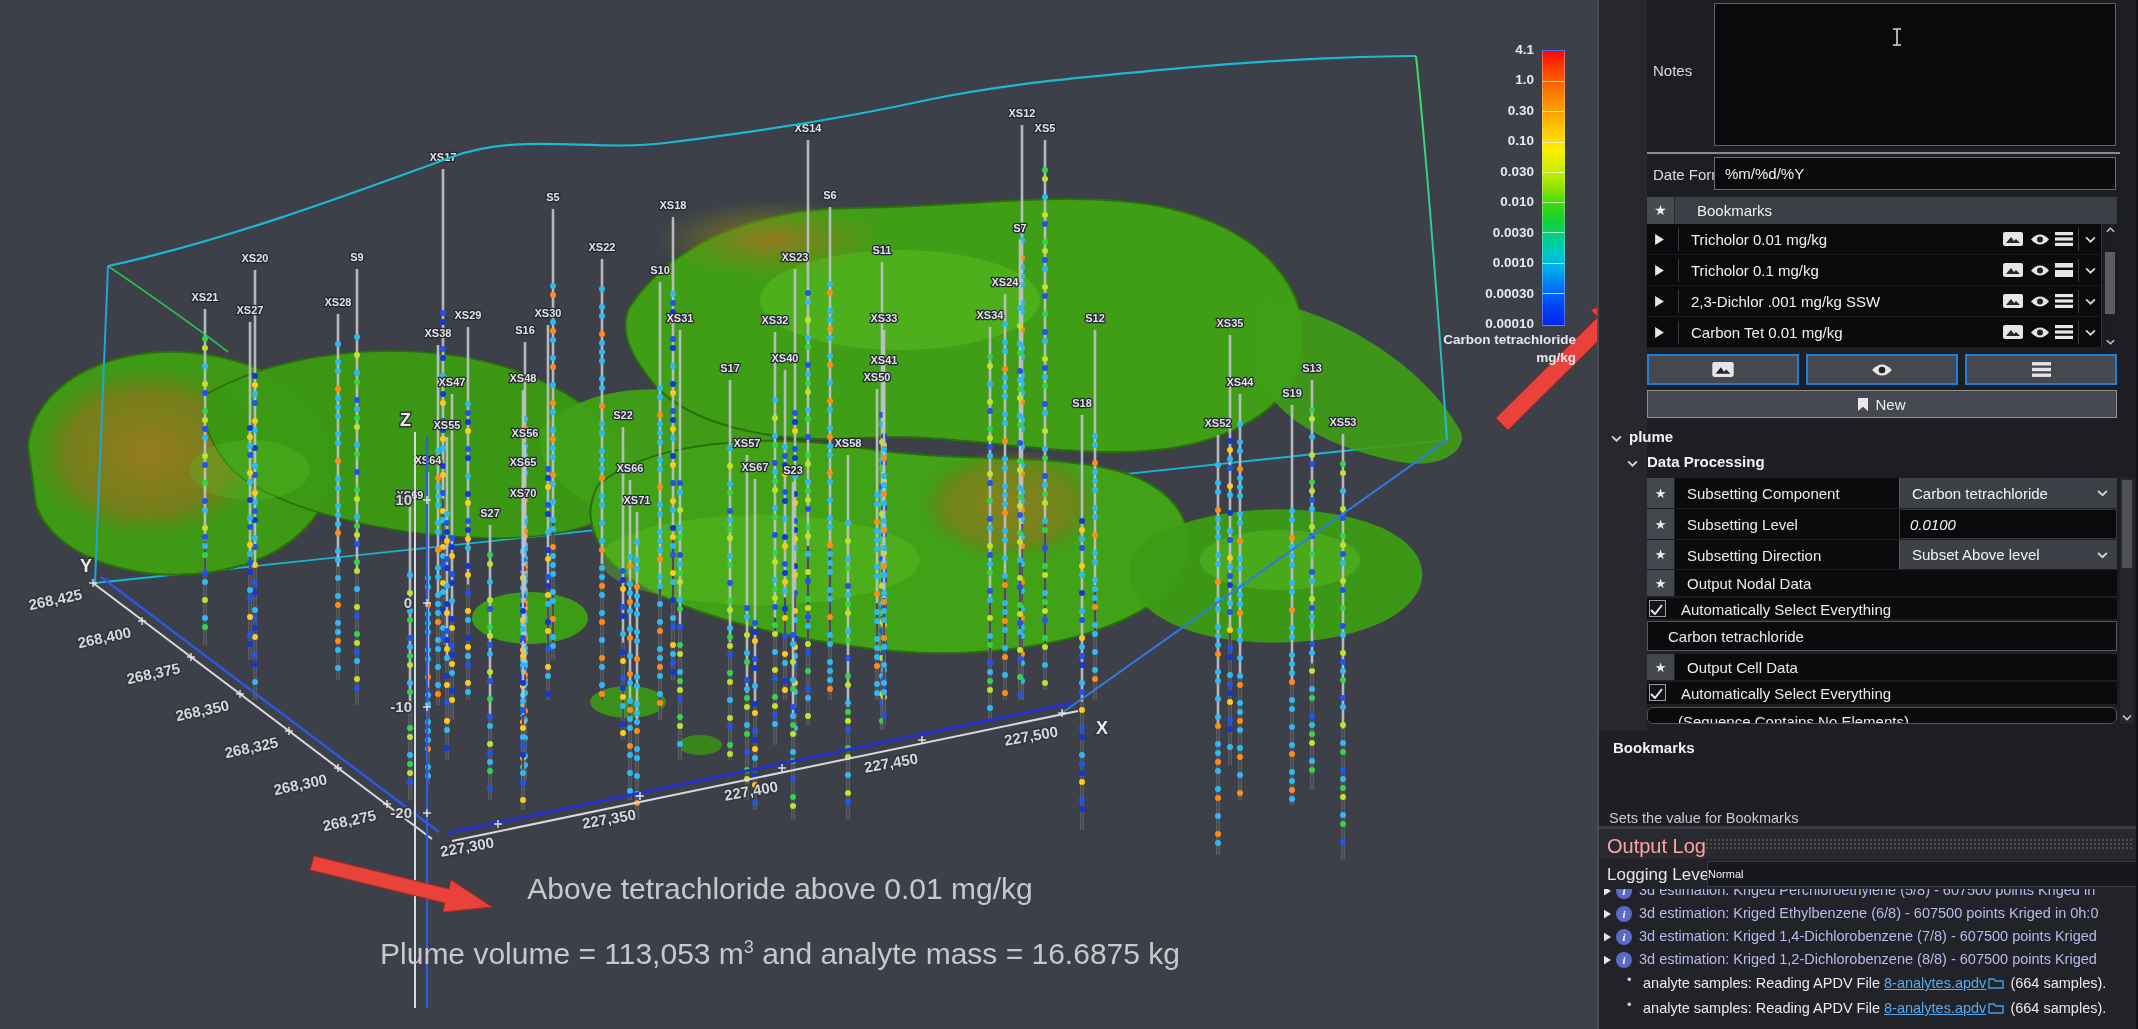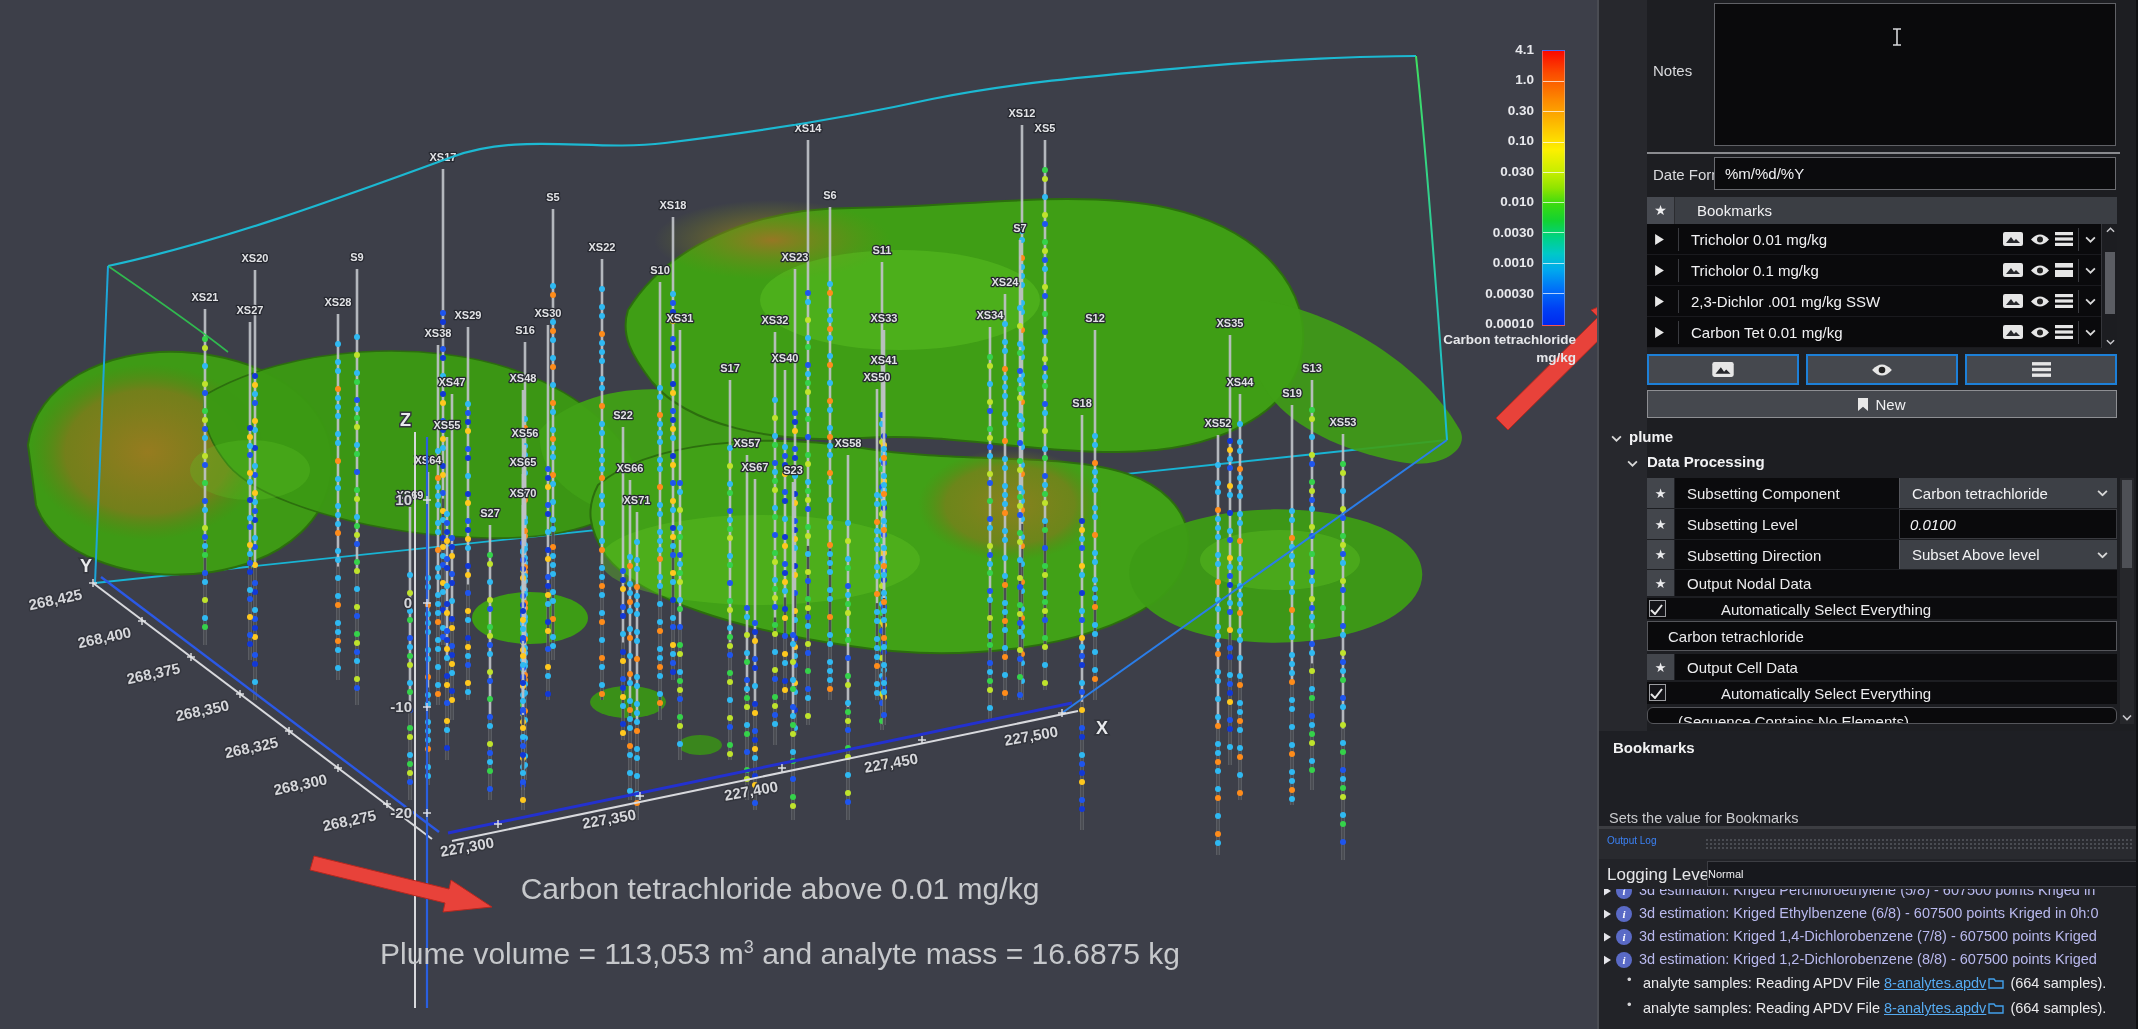--- a/index.html
+++ b/index.html
@@ -61,30 +61,30 @@
   .sec-chev{position:absolute;top:7px;}
   .prow{position:absolute;left:48px;width:470px;background:#0b0b0d;}
   .star-box{position:absolute;left:0;top:0;bottom:0;width:28px;background:#43464c;border-right:1px solid #202126;
             color:#ececee;text-align:center;font-size:13px;display:flex;align-items:center;justify-content:center;}
   .prow-label{position:absolute;left:40px;top:50%;transform:translateY(-50%);font-size:15px;color:#ececee;white-space:nowrap;}
   .prow-val{position:absolute;left:252px;right:0;top:0;bottom:0;font-size:15px;color:#f2f2f4;}
   .dd{background:#3d4046;border-left:1px solid #55565c;display:flex;align-items:center;padding-left:12px;}
   .dd .ddchev{position:absolute;right:9px;top:50%;transform:translateY(-50%);}
   .ti{background:#0a0a0c;border:1px solid #3a3b40;display:flex;align-items:center;padding-left:10px;font-style:italic;}
   .cbrow-box{position:absolute;left:2px;top:2px;width:17px;height:17px;background:#141418;border:1px solid #9b9ca0;}
-  .cbrow-lbl{position:absolute;left:34px;top:50%;transform:translateY(-50%);font-size:15px;color:#ececee;white-space:nowrap;margin-left:40px;}
+  .cbrow-lbl{position:absolute;left:34px;top:50%;transform:translateY(-50%);font-size:15px;color:#ececee;white-space:nowrap;}
   .item-box{border:1px solid #55565b;background:#0a0a0c;color:#ececee;font-size:15px;}
   .props-scroll{position:absolute;left:521px;top:478px;width:14px;height:246px;background:#26272b;}
   .props-thumb{position:absolute;left:2px;top:2px;width:10px;height:88px;background:#4e5056;}
   .desc{position:absolute;left:0;top:731px;width:537px;height:95px;background:#1e1f24;}
   .desc-title{position:absolute;left:14px;top:8px;font-weight:700;font-size:15px;color:#f2f2f3;}
   .desc-text{position:absolute;left:10px;top:31px;font-size:14.5px;color:#c9cacd;margin-top:48px;}
   .olog-sep{position:absolute;left:0;top:826px;width:541px;height:3px;background:#3c3d42;}
   .olog-header{position:absolute;left:0;top:829px;width:541px;height:30px;background:#292a2f;}
-  .olog-header .plabel{left:8px;top:6px;font-size:10px;color:#3b82f6;}
+  .olog-header .plabel{left:8px;top:6px;font-size:20px;color:#fca5a5;}
   .hatch{position:absolute;left:106px;right:8px;top:9px;height:13px;
          background-image:radial-gradient(rgba(190,195,205,.22) 0.8px, transparent 0.9px);background-size:4px 4px;}
   .olog-level{position:absolute;left:0;top:859px;width:541px;height:30px;background:#222328;}
   .olog-level .plabel{left:8px;top:6px;font-size:17px;color:#e5e6e9;}
   .level-field{position:absolute;left:108px;right:3px;top:2px;height:26px;background:#17181d;border:1px solid #3c3d43;
                color:#eeeef0;font-size:11px;line-height:24px;padding-left:0;}
   .olog-list{position:absolute;left:0;top:889px;width:541px;height:140px;background:#222328;overflow:hidden;}
   .lr{position:relative;height:23px;white-space:nowrap;overflow:hidden;}
   .lr.first{margin-top:-9px;}
   .lr.bullet{height:25px;}
@@ -1771,21 +1771,21 @@
           <div class="cbar-lbl" style="top: 180.667px; right: 44px;">0.0030</div>
           <div class="cbar-lbl" style="top: 211.111px; right: 44px;">0.0010</div>
           <div class="cbar-lbl" style="top: 241.556px; right: 44px;">0.00030</div>
           <div class="cbar-lbl" style="top: 272px; right: 44px;">0.00010</div>
         </div>
       <div class="cbar-title" style="top:288px">Carbon tetrachloride</div>
       <div class="cbar-title" style="top:306px">mg/kg</div>
     </div>
 
     <div id="caption">
-      <div class="cap1">Carbon tetrachloride above 0.01 mg/kg</div>
+      <div class="cap1">Above tetrachloride above 0.01 mg/kg</div>
       <div class="cap2"><span>Plume volume = 113,053 m</span><sup>3</sup><span> and analyte mass = 16.6875 kg</span></div>
     </div>
   </div>
 
   <div id="panel">
     <div class="gutter"></div>
 
     <div class="plabel" style="left:54px;top:62px;">Notes</div>
     <div class="notes-box">
       <svg class="ibeam" width="12" height="18" viewBox="0 0 12 18">

